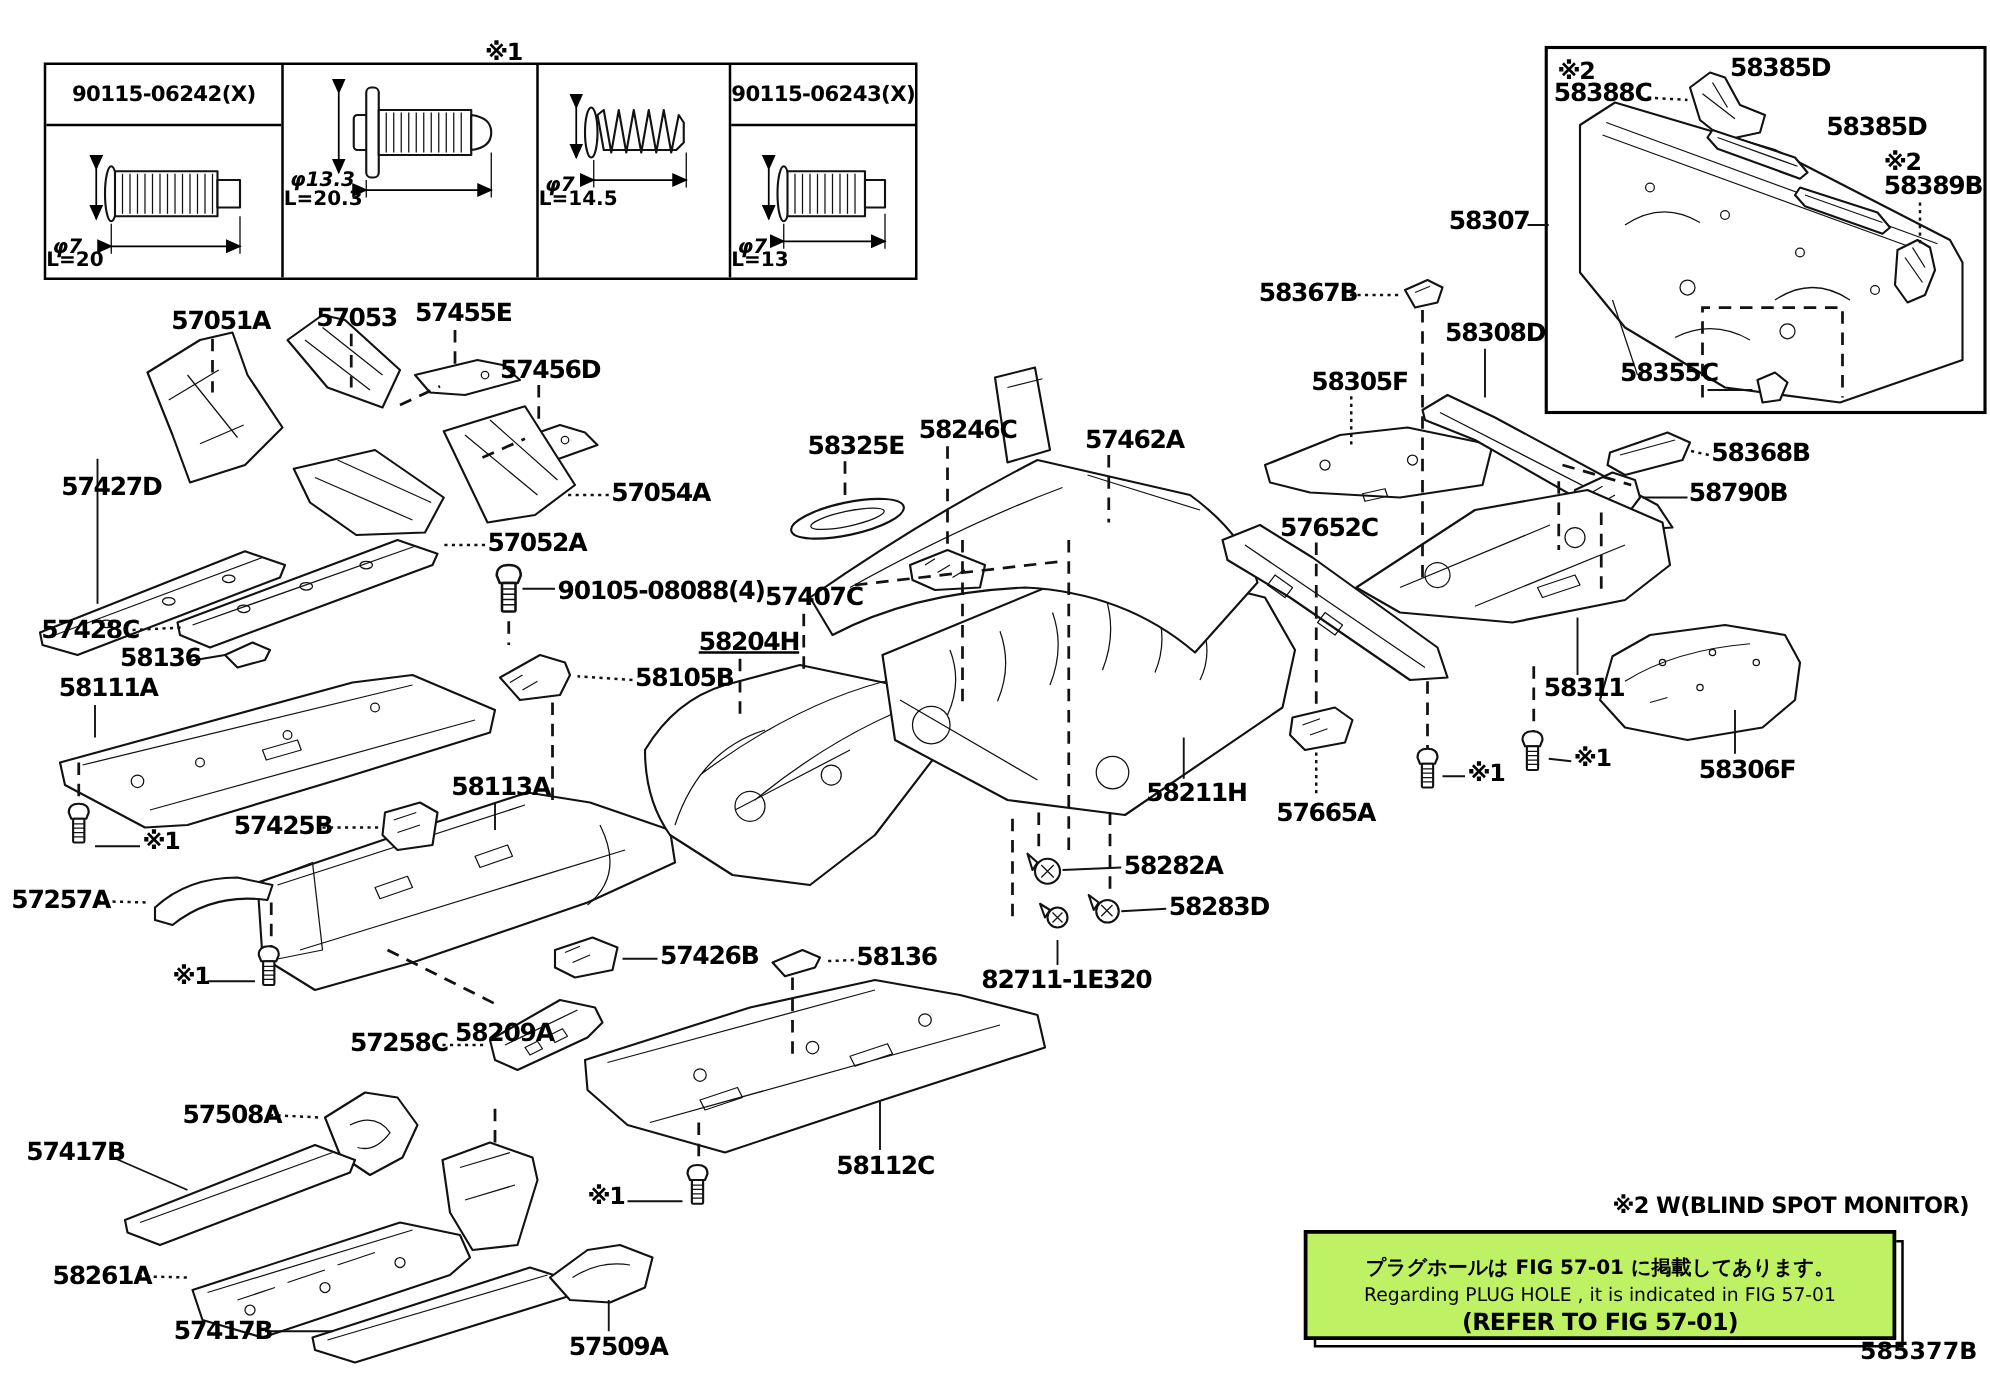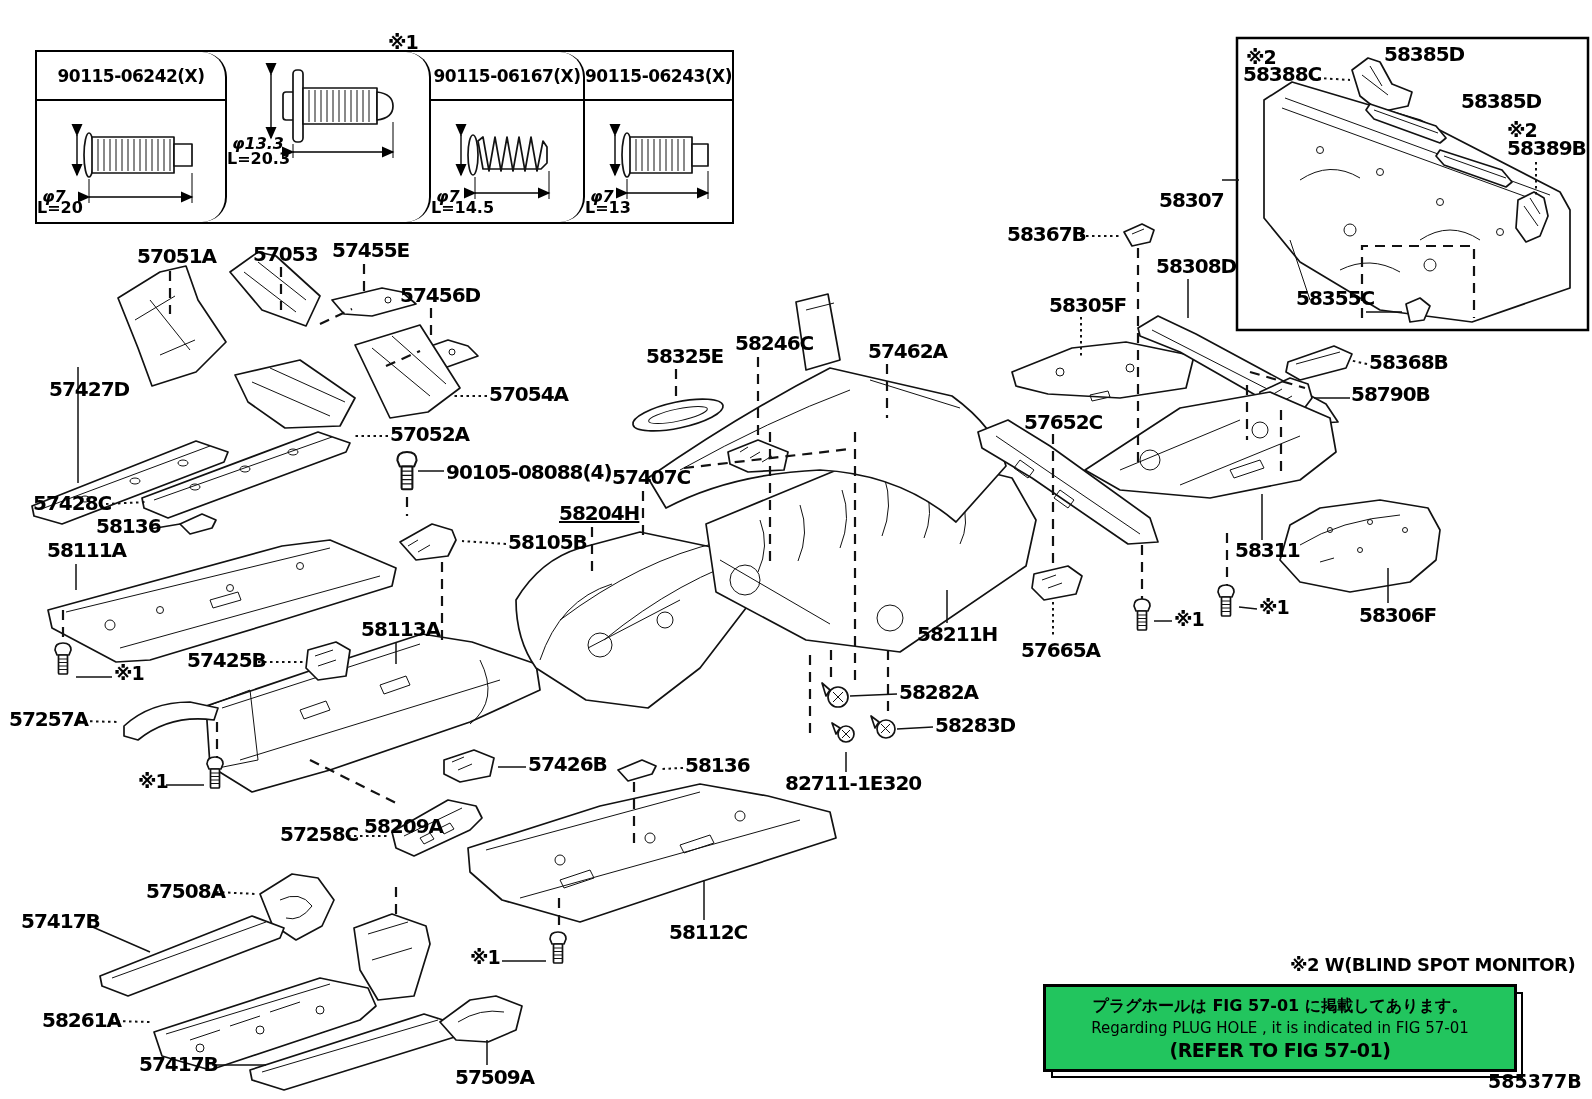--- a/index.html
+++ b/index.html
@@ -10,32 +10,32 @@
   .detail{fill:none;stroke:#121212;stroke-width:1;stroke-linejoin:round;}
   .ld{stroke:#121212;stroke-width:1.5;fill:none;}
   .lddash{stroke:#121212;stroke-width:2.2;fill:none;stroke-dasharray:10 7;}
   .lddot{stroke:#121212;stroke-width:2;fill:none;stroke-dasharray:2.5 3.5;}
   .callout{position:absolute;font-weight:bold;font-size:20px;line-height:1;
            letter-spacing:-1px;white-space:nowrap;cursor:pointer;}
   .callout.marker{font-size:19px;}
   
   #ftable{position:absolute;left:35px;top:50px;width:695px;height:170px;
           border:2.5px solid #000;display:flex;}
-  .fcol{position:relative;border-right:2px solid #000;height:100%;box-sizing:border-box;border-radius:25px;}
+  .fcol{position:relative;border-right:2px solid #000;height:100%;box-sizing:border-box;}
   .fcol:last-child{border-right:none;}
   .fhead{height:47px;border-bottom:2px solid #000;display:flex;align-items:center;
          justify-content:center;font-weight:bold;font-size:17px;letter-spacing:-0.5px;}
   .fbody{position:relative;height:118px;}
   .fphi{position:absolute;left:5px;top:38px;font-weight:bold;font-size:16px;font-style:italic;margin-top:48px;}
   .flen{position:absolute;left:0;right:0;bottom:2px;text-align:left;font-weight:bold;font-size:16px;}
   .fart{position:absolute;left:0;top:0;}
   
   #note-shadow{position:absolute;left:1051px;top:992px;width:468px;height:82px;border:2px solid #000;}
   #note-box{position:absolute;left:1043px;top:984px;width:468px;height:82px;border:3px solid #000;
-            background:#22c55e;display:flex;flex-direction:column;align-items:center;justify-content:center;gap:2px;}
+            background:#bef264;display:flex;flex-direction:column;align-items:center;justify-content:flex-end;gap:2px;}
   #note-jp{font-size:16px;font-weight:bold;}
   #note-en{font-size:15px;}
   #note-ref{font-size:19px;font-weight:bold;letter-spacing:-0.5px;}
   #blind-note{position:absolute;left:1290px;top:954px;font-size:18px;font-weight:bold;letter-spacing:-0.5px;}
   #fig-code{position:absolute;left:1488px;top:1070px;font-size:19px;font-weight:bold;}
 </style>
 </head>
 <body>
 
 <div id="canvas">
@@ -351,21 +351,20 @@
           <path class="part" d="M150,40 Q166,42 166,54 Q166,66 150,68 Z"></path>
           <line x1="66" y1="100" x2="166" y2="100" stroke="#000" stroke-width="1.4" marker-start="url(#a1)" marker-end="url(#a1)"></line>
           <line x1="66" y1="92" x2="66" y2="106" stroke="#000" stroke-width="1"></line>
             <line x1="166" y1="70" x2="166" y2="106" stroke="#000" stroke-width="1"></line>
         </svg>
         <span class="fphi" style="top:34px">φ13.3</span>
         <span class="flen">L=20.3</span>
       </div>
     </div>
     <div class="fcol" style="width:154px">
-      <div class="fhead">90115-06167(X)</div>
       <div class="fbody">
         <svg class="fart" width="150" height="118" viewBox="0 0 150 118">
           <line x1="30" y1="34" x2="30" y2="74" stroke="#000" stroke-width="1.4" marker-start="url(#a1)" marker-end="url(#a1)"></line>
           <ellipse class="part" cx="42" cy="54" rx="5" ry="20"></ellipse>
           <path class="part" d="M47,40 L52,36 L58,70 L64,36 L70,70 L76,36 L82,70 L88,36 L94,70 L100,36 L106,70 L112,40 L116,46 L116,62 L110,68 L52,68 Z"></path>
           <line x1="44" y1="92" x2="118" y2="92" stroke="#000" stroke-width="1.4" marker-start="url(#a1)" marker-end="url(#a1)"></line>
           <line x1="44" y1="76" x2="44" y2="98" stroke="#000" stroke-width="1"></line>
             <line x1="118" y1="70" x2="118" y2="98" stroke="#000" stroke-width="1"></line>
         </svg>
         <span class="fphi">φ7</span>
@@ -440,21 +439,21 @@
       <span class="callout marker" style="left: 138px; top: 772px;">※1</span>
       <span class="callout marker" style="left: 470px; top: 948px;">※1</span>
       <span class="callout marker" style="left: 1174px; top: 610px;">※1</span>
       <span class="callout marker" style="left: 1259px; top: 598px;">※1</span>
       <span class="callout marker" style="left: 1246px; top: 48px;">※2</span>
       <span class="callout" style="left: 1243px; top: 64px;">58388C</span>
       <span class="callout" style="left: 1384px; top: 44px;">58385D</span>
       <span class="callout" style="left: 1461px; top: 91px;">58385D</span>
       <span class="callout marker" style="left: 1507px; top: 121px;">※2</span>
       <span class="callout" style="left: 1507px; top: 138px;">58389B</span>
-      <span class="callout" style="left: 1159px; top: 166px; margin-top: 24px;">58307</span>
+      <span class="callout" style="left: 1159px; top: 166px;">58307</span>
       <span class="callout" style="left: 1296px; top: 288px;">58355C</span>
     </div>
 
   <div id="blind-note">※2 W(BLIND SPOT MONITOR)</div>
   <div id="note-shadow"></div>
   <div id="note-box">
     <div id="note-jp">プラグホールは FIG 57-01 に掲載してあります。</div>
     <div id="note-en">Regarding PLUG HOLE , it is indicated in FIG 57-01</div>
     <div id="note-ref">(REFER TO FIG 57-01)</div>
   </div>

